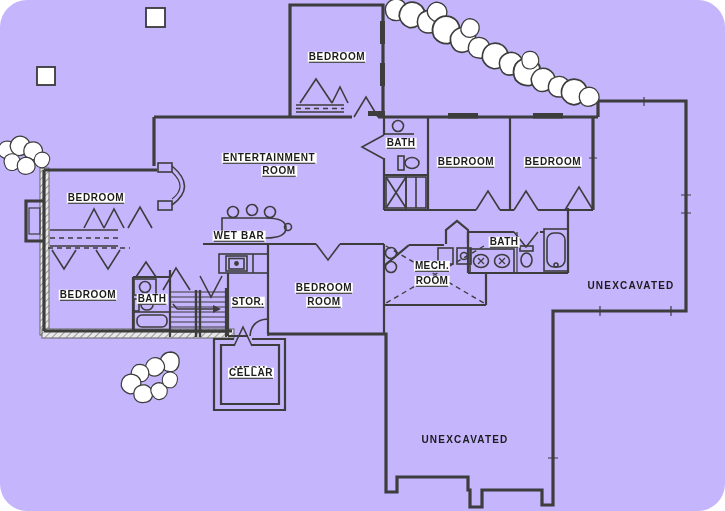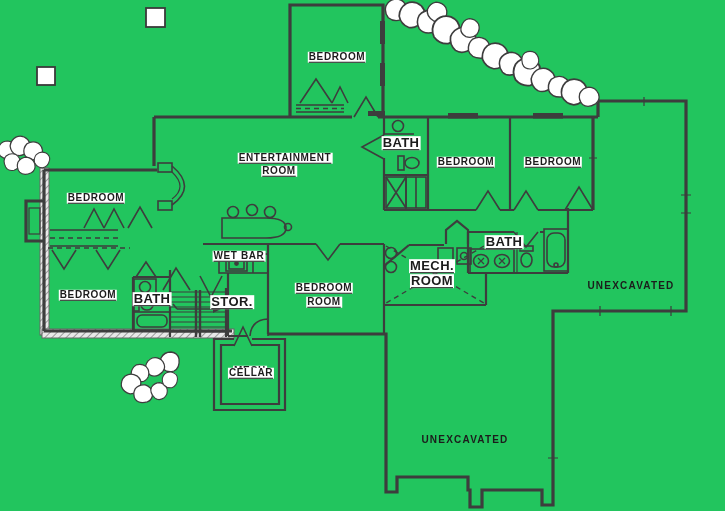--- a/index.html
+++ b/index.html
@@ -1,23 +1,23 @@
 <!DOCTYPE html>
 <html><head>
 <meta charset="utf-8">
 <style>
   html,body{margin:0;padding:0;background:#fff;}
-  #plan{position:relative;width:725px;height:511px;background:#22c55e;overflow:hidden;
-        font-family:"Liberation Sans",sans-serif;}
+  #plan{position:relative;width:725px;height:511px;background:#c4b5fd;overflow:hidden;
+        font-family:"Liberation Sans",sans-serif;border-radius:27px;}
   #plan svg{position:absolute;left:0;top:0;}
   .lbl{position:absolute;transform:translate(-50%,-50%);white-space:nowrap;
        font:bold 10px "Liberation Sans",sans-serif;letter-spacing:.6px;color:#1c1c1c;
        background:#fff;padding:0 1px;line-height:1.05;z-index:5;}
   .lbl.u{text-decoration:underline;text-underline-offset:2px;}
-  .lbl.sm{font-size:13px;letter-spacing:.4px;}
+  .lbl.sm{font-size:10px;letter-spacing:.4px;}
   .lbl.wide{letter-spacing:1.2px;background:transparent;margin-top:44px;}
   .w{stroke:#3d3d3d;fill:none;}
   .ext{stroke-width:3.2px;}
   .int{stroke-width:2.2px;}
   .fix{stroke-width:1.6px;}
   .thin{stroke-width:1.2px;}
   .dash{stroke-dasharray:5 4;stroke-width:1.4px;}
   .mark{fill:#3d3d3d;stroke:none;}
   .rock{stroke:#3d3d3d;stroke-width:1.3px;fill:#fff;}
 </style>
@@ -209,30 +209,30 @@
       <use class="rock" href="#blob" transform="translate(155,367) rotate(50) scale(0.95)"></use>
       <use class="rock" href="#blob" transform="translate(140,373) rotate(110) scale(0.9)"></use>
       <use class="rock" href="#blob" transform="translate(131,384) rotate(30)"></use>
       <use class="rock" href="#blob" transform="translate(143,394) rotate(80) scale(0.95)"></use>
       <use class="rock" href="#blob" transform="translate(159,391) rotate(140) scale(0.85)"></use>
       <use class="rock" href="#blob" transform="translate(170,380) rotate(10) scale(0.8)"></use>
     </g>
   </svg>
 
   <div class="lbl u" style="left:337px;top:57px">BEDROOM</div>
-  <div class="lbl u" style="left:285px;top:158px">ENTERTAINMENT</div>
+  <div class="lbl u" style="left:269px;top:158px">ENTERTAINMENT</div>
   <div class="lbl u" style="left:279px;top:171px">ROOM</div>
   <div class="lbl u sm" style="left:401px;top:143px">BATH</div>
   <div class="lbl u" style="left:466px;top:162px">BEDROOM</div>
   <div class="lbl u" style="left:553px;top:162px">BEDROOM</div>
   <div class="lbl u" style="left:96px;top:198px">BEDROOM</div>
   <div class="lbl u" style="left:88px;top:295px">BEDROOM</div>
   <div class="lbl u sm" style="left:152px;top:299px">BATH</div>
-  <div class="lbl u" style="left:239px;top:256px">WET BAR</div>
-  <div class="lbl u sm" style="left:232px;top:302px">STOR.</div>
+  <div class="lbl u" style="left:239px;top:236px">WET BAR</div>
+  <div class="lbl u sm" style="left:248px;top:302px">STOR.</div>
   <div class="lbl u" style="left:324px;top:288px">BEDROOM</div>
   <div class="lbl u" style="left:324px;top:302px">ROOM</div>
   <div class="lbl u sm" style="left:432px;top:266px">MECH.</div>
   <div class="lbl u sm" style="left:432px;top:281px">ROOM</div>
   <div class="lbl u sm" style="left:504px;top:242px">BATH</div>
   <div class="lbl wide" style="left:631px;top:242px">UNEXCAVATED</div>
   <div class="lbl wide" style="left:465px;top:396px">UNEXCAVATED</div>
   <div class="lbl u" style="left:250px;top:371px">MECH</div>
   <div class="lbl u" style="left:251px;top:373px">CELLAR</div>
 </div>

